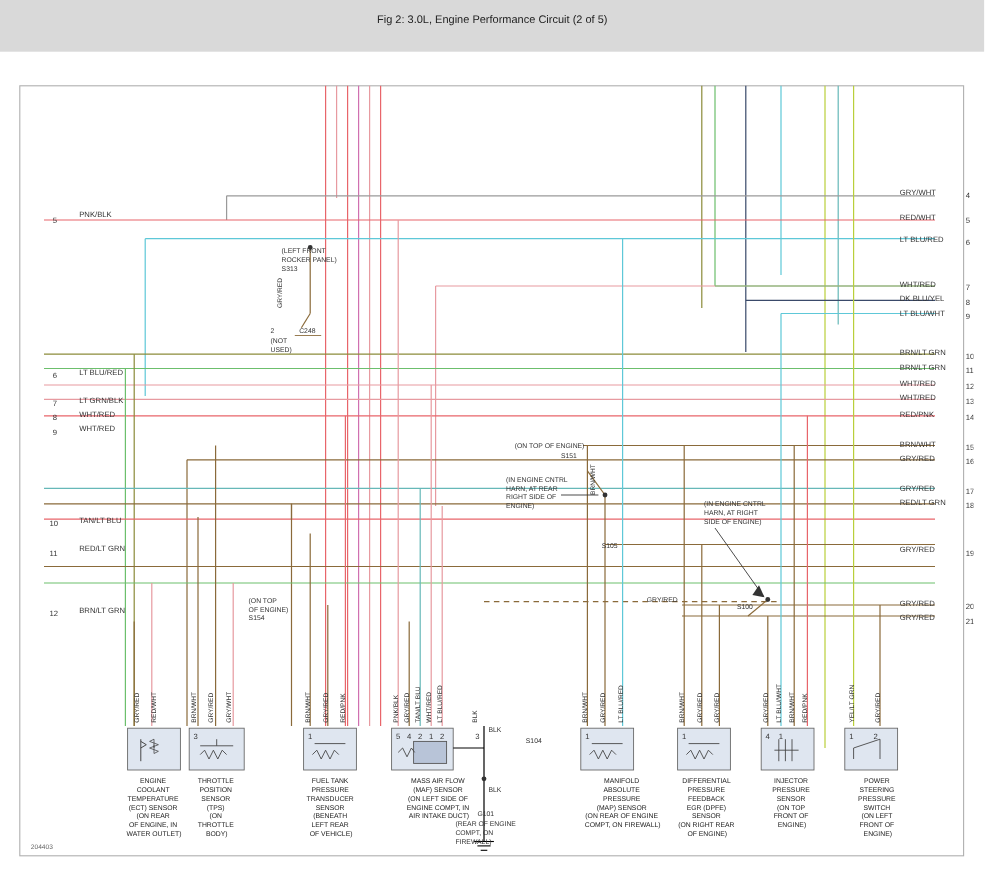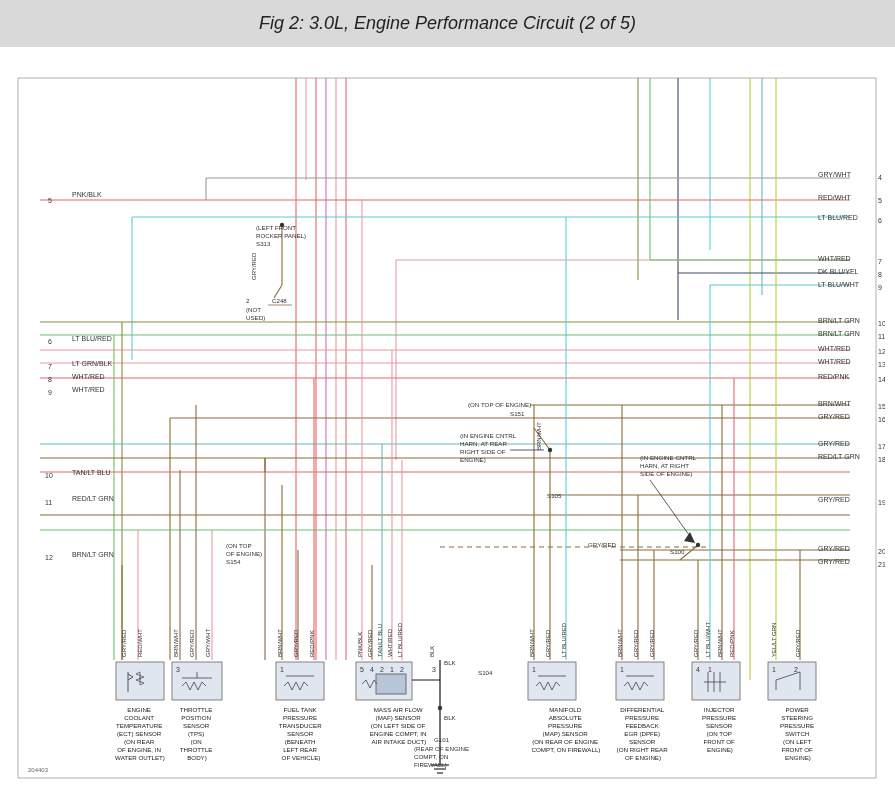--- a/index.html
+++ b/index.html
@@ -1,18 +1,18 @@
 <!DOCTYPE html>
 <html><head>
 <meta charset="utf-8">
 <style>
   html,body{margin:0;padding:0;background:#fff;font-family:"Liberation Sans",sans-serif;}
   #page{position:relative;width:895px;height:795px;background:#ffffff;overflow:hidden;}
   #titlebar{position:absolute;left:0;top:0;width:895px;height:47px;background:#d9d9d9;}
-  #title{position:absolute;left:0;top:13px;width:895px;text-align:center;font-size:18px;color:#222;font-style:italic;}
+  #title{position:absolute;left:0;top:13px;width:895px;text-align:center;font-size:10px;color:#222;}
   #diagram{position:absolute;left:10px;top:60px;width:875px;height:730px;background:#fff;}
   svg{display:block;}
   .lbl7{font-family:"Liberation Sans",sans-serif;font-size:7px;fill:#333;}
   .num{font-family:"Liberation Sans",sans-serif;font-size:7px;fill:#333;}
   .comp{font-family:"Liberation Sans",sans-serif;font-size:6.2px;fill:#222;}
   .vert{font-family:"Liberation Sans",sans-serif;font-size:6px;fill:#333;}
   .note{font-family:"Liberation Sans",sans-serif;font-size:6.2px;fill:#333;}
   .code{font-family:"Liberation Sans",sans-serif;font-size:6px;fill:#666;}
 </style>
 </head>

